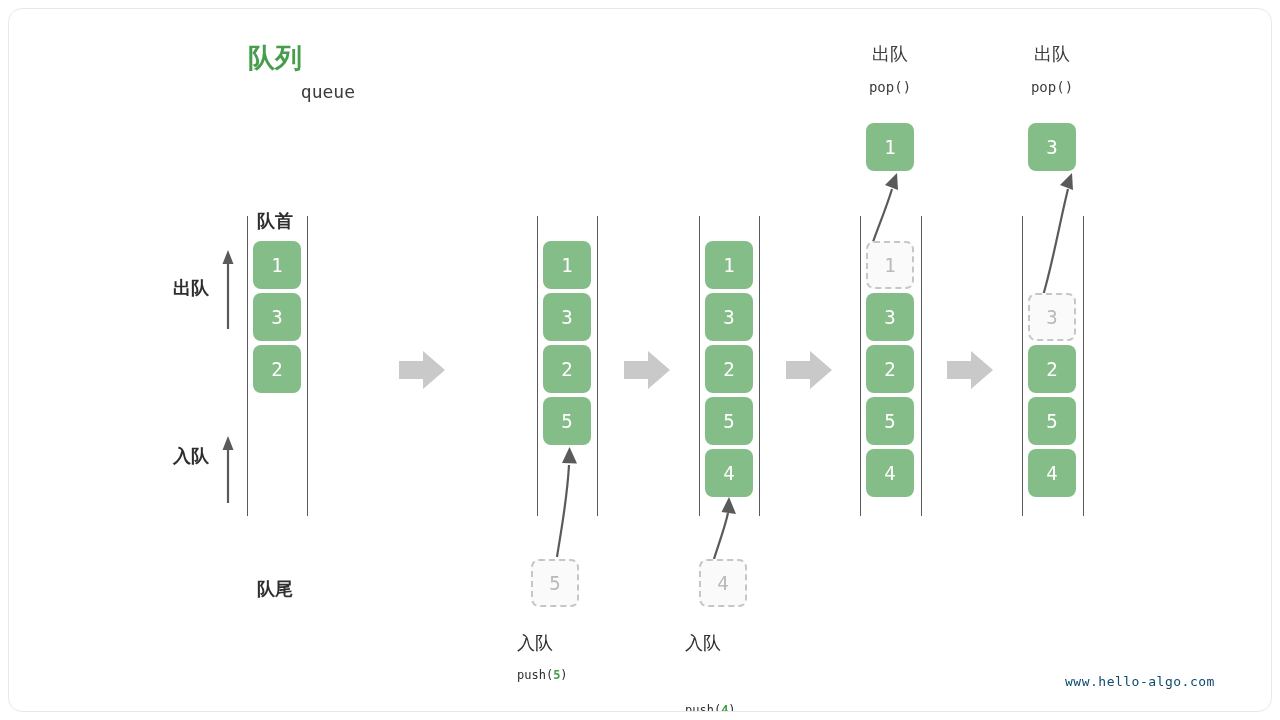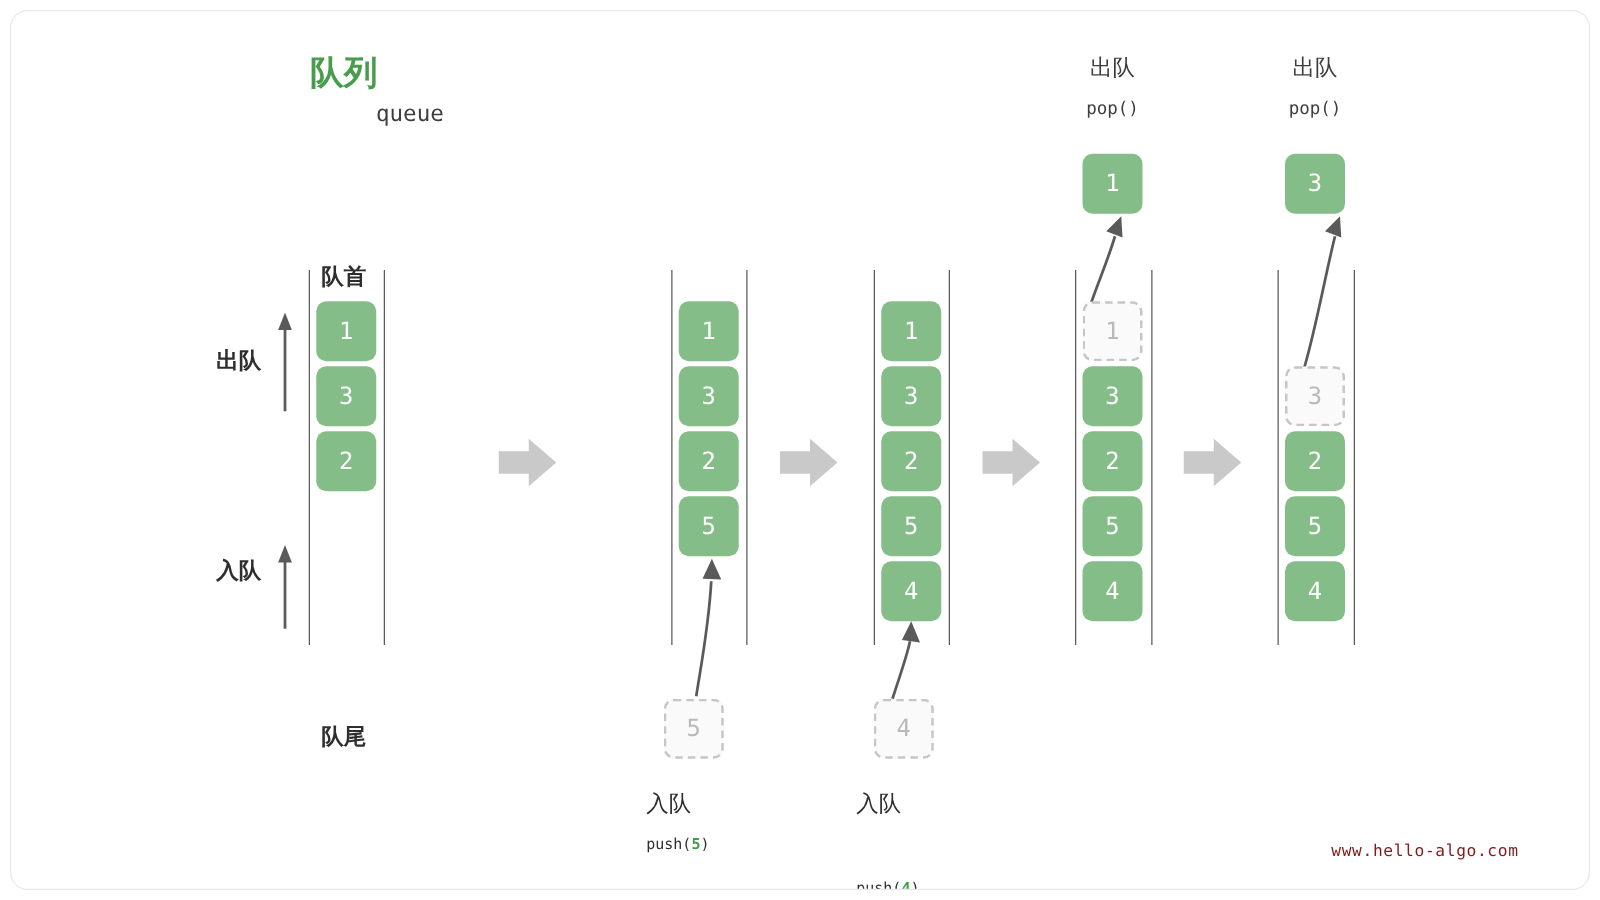--- a/index.html
+++ b/index.html
@@ -115,21 +115,21 @@
     width: 1px;
     background: #5a5a5a;
   }
 
   
   svg { overflow: visible; }
 
   .watermark {
     font-family: "DejaVu Sans Mono", "Liberation Mono", monospace;
     font-size: 13px;
-    color: #7f1d1d;
+    color: #0c4a6e;
     white-space: nowrap;
     letter-spacing: .5px;
   }
 </style>
 </head>
 <body>
 
 <div id="card">
 
   <div class="abs title-cn" style="left:186px; top:36px; width:160px;">队列</div>

